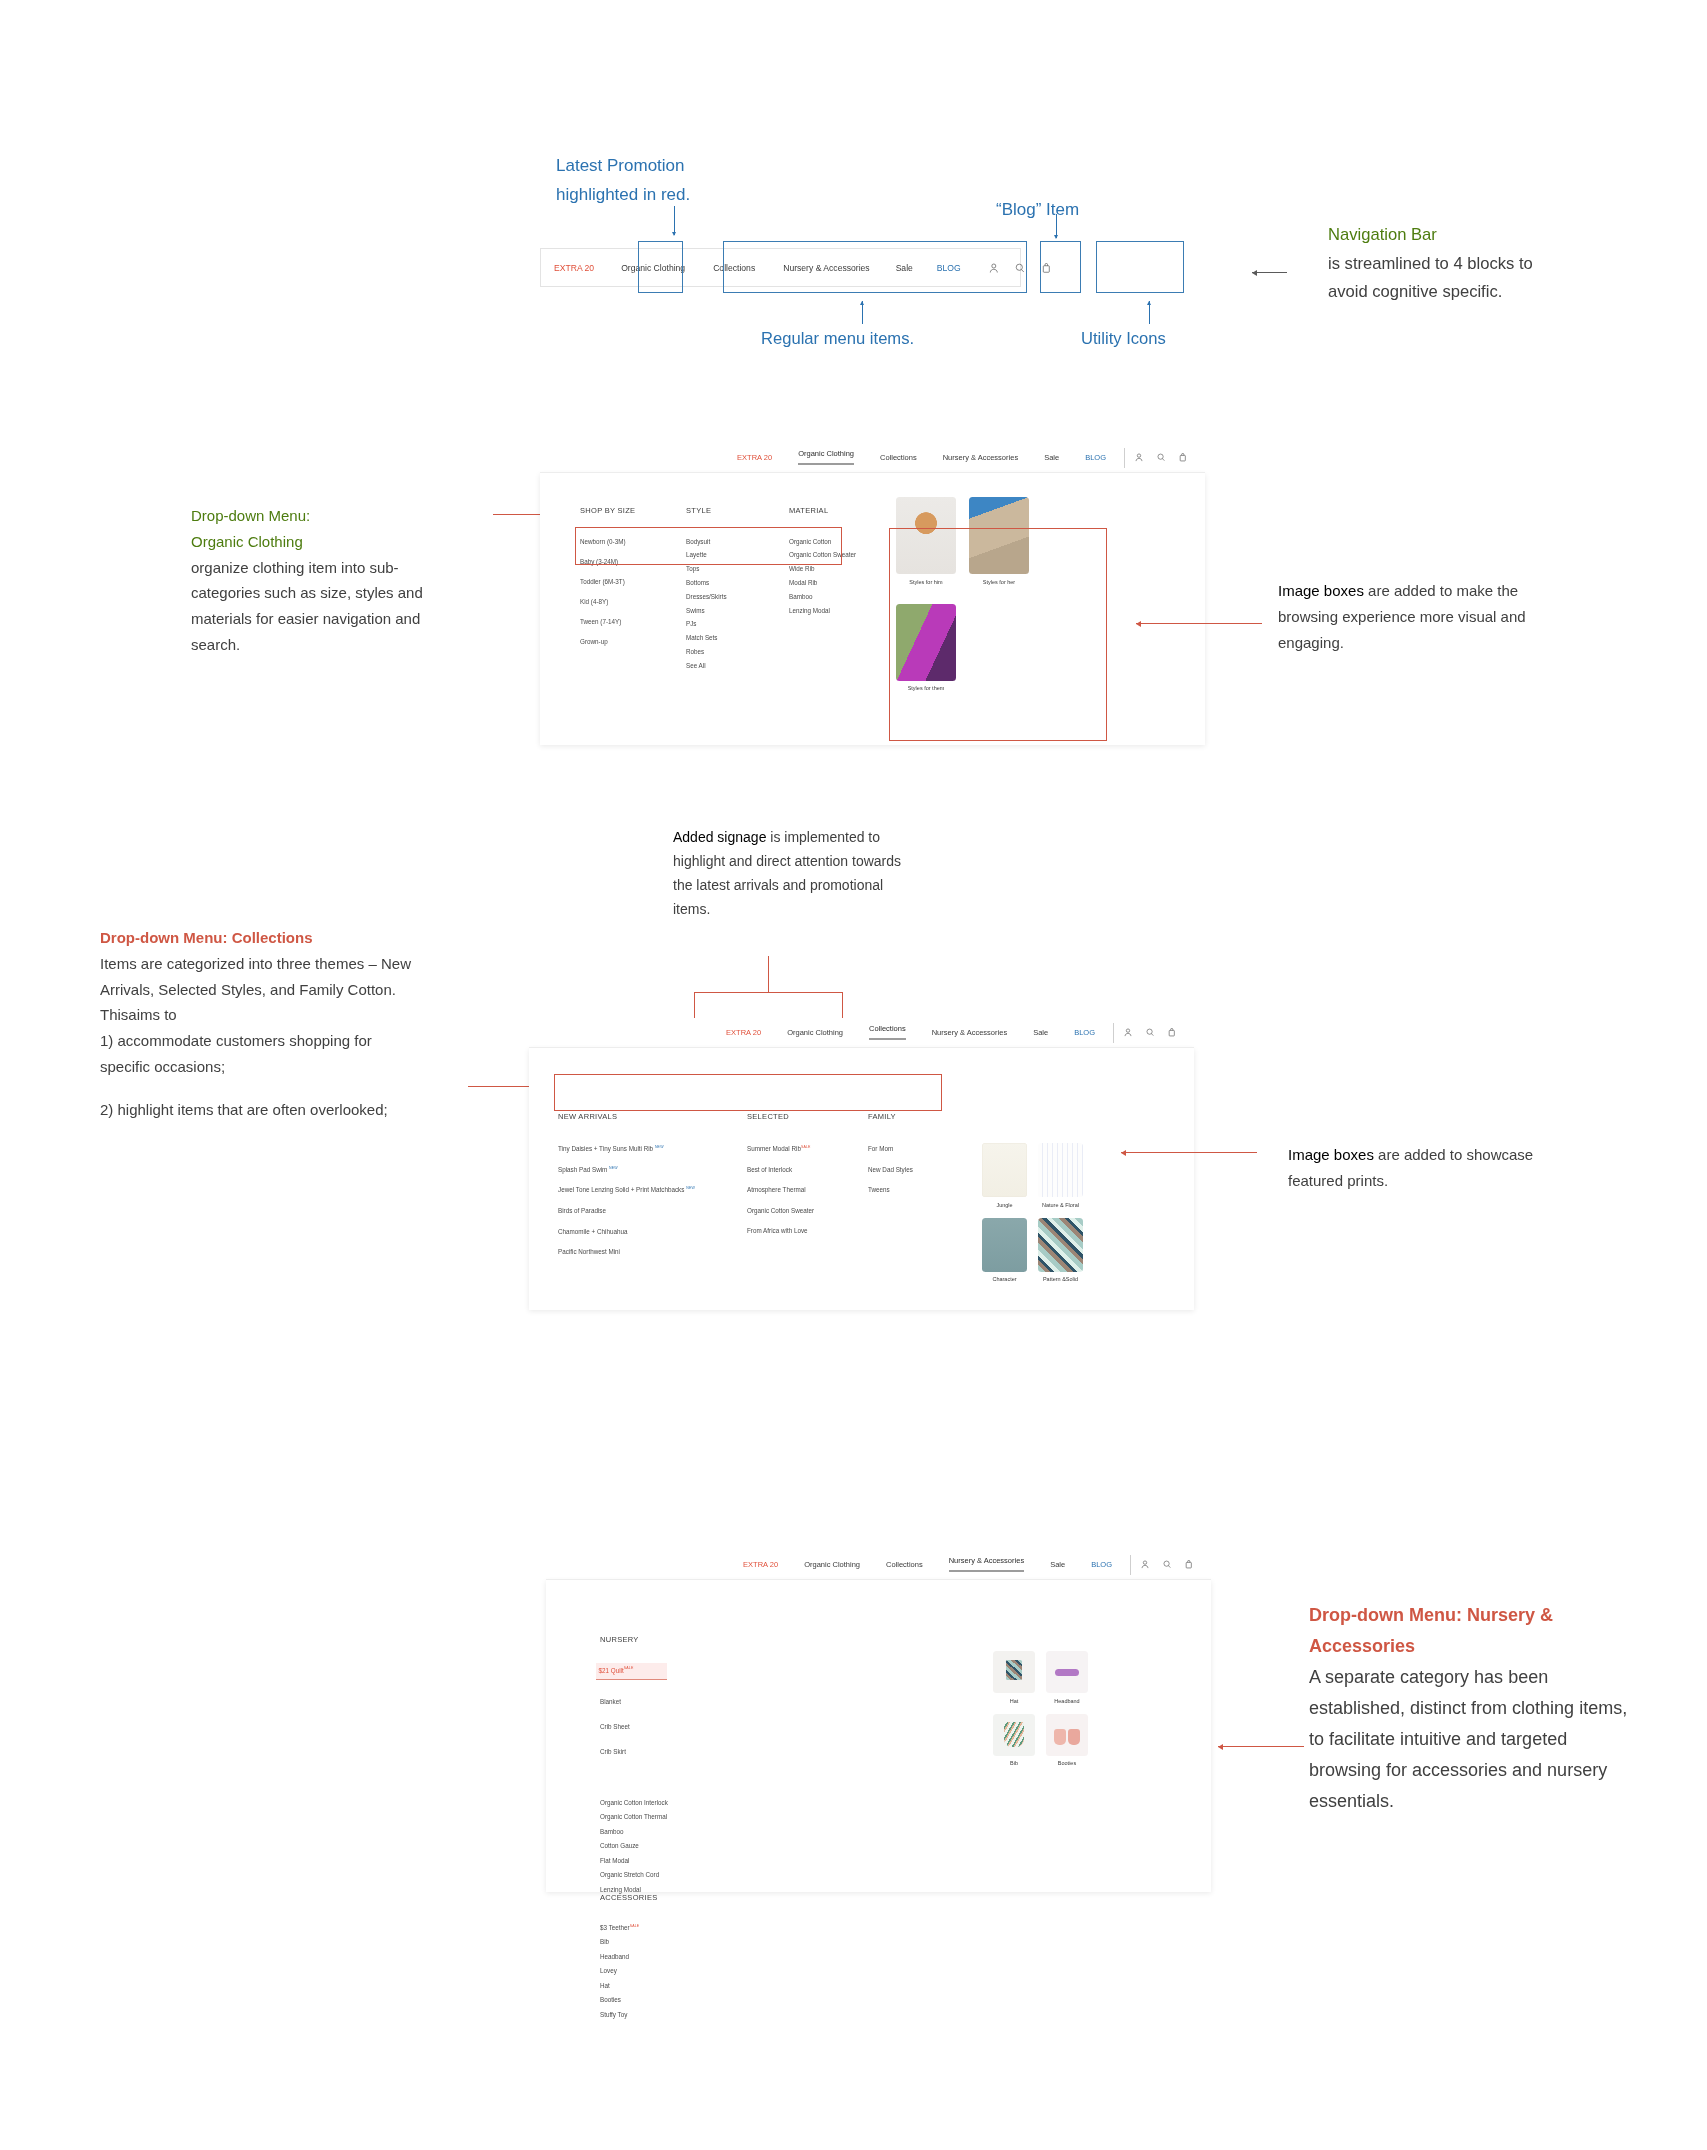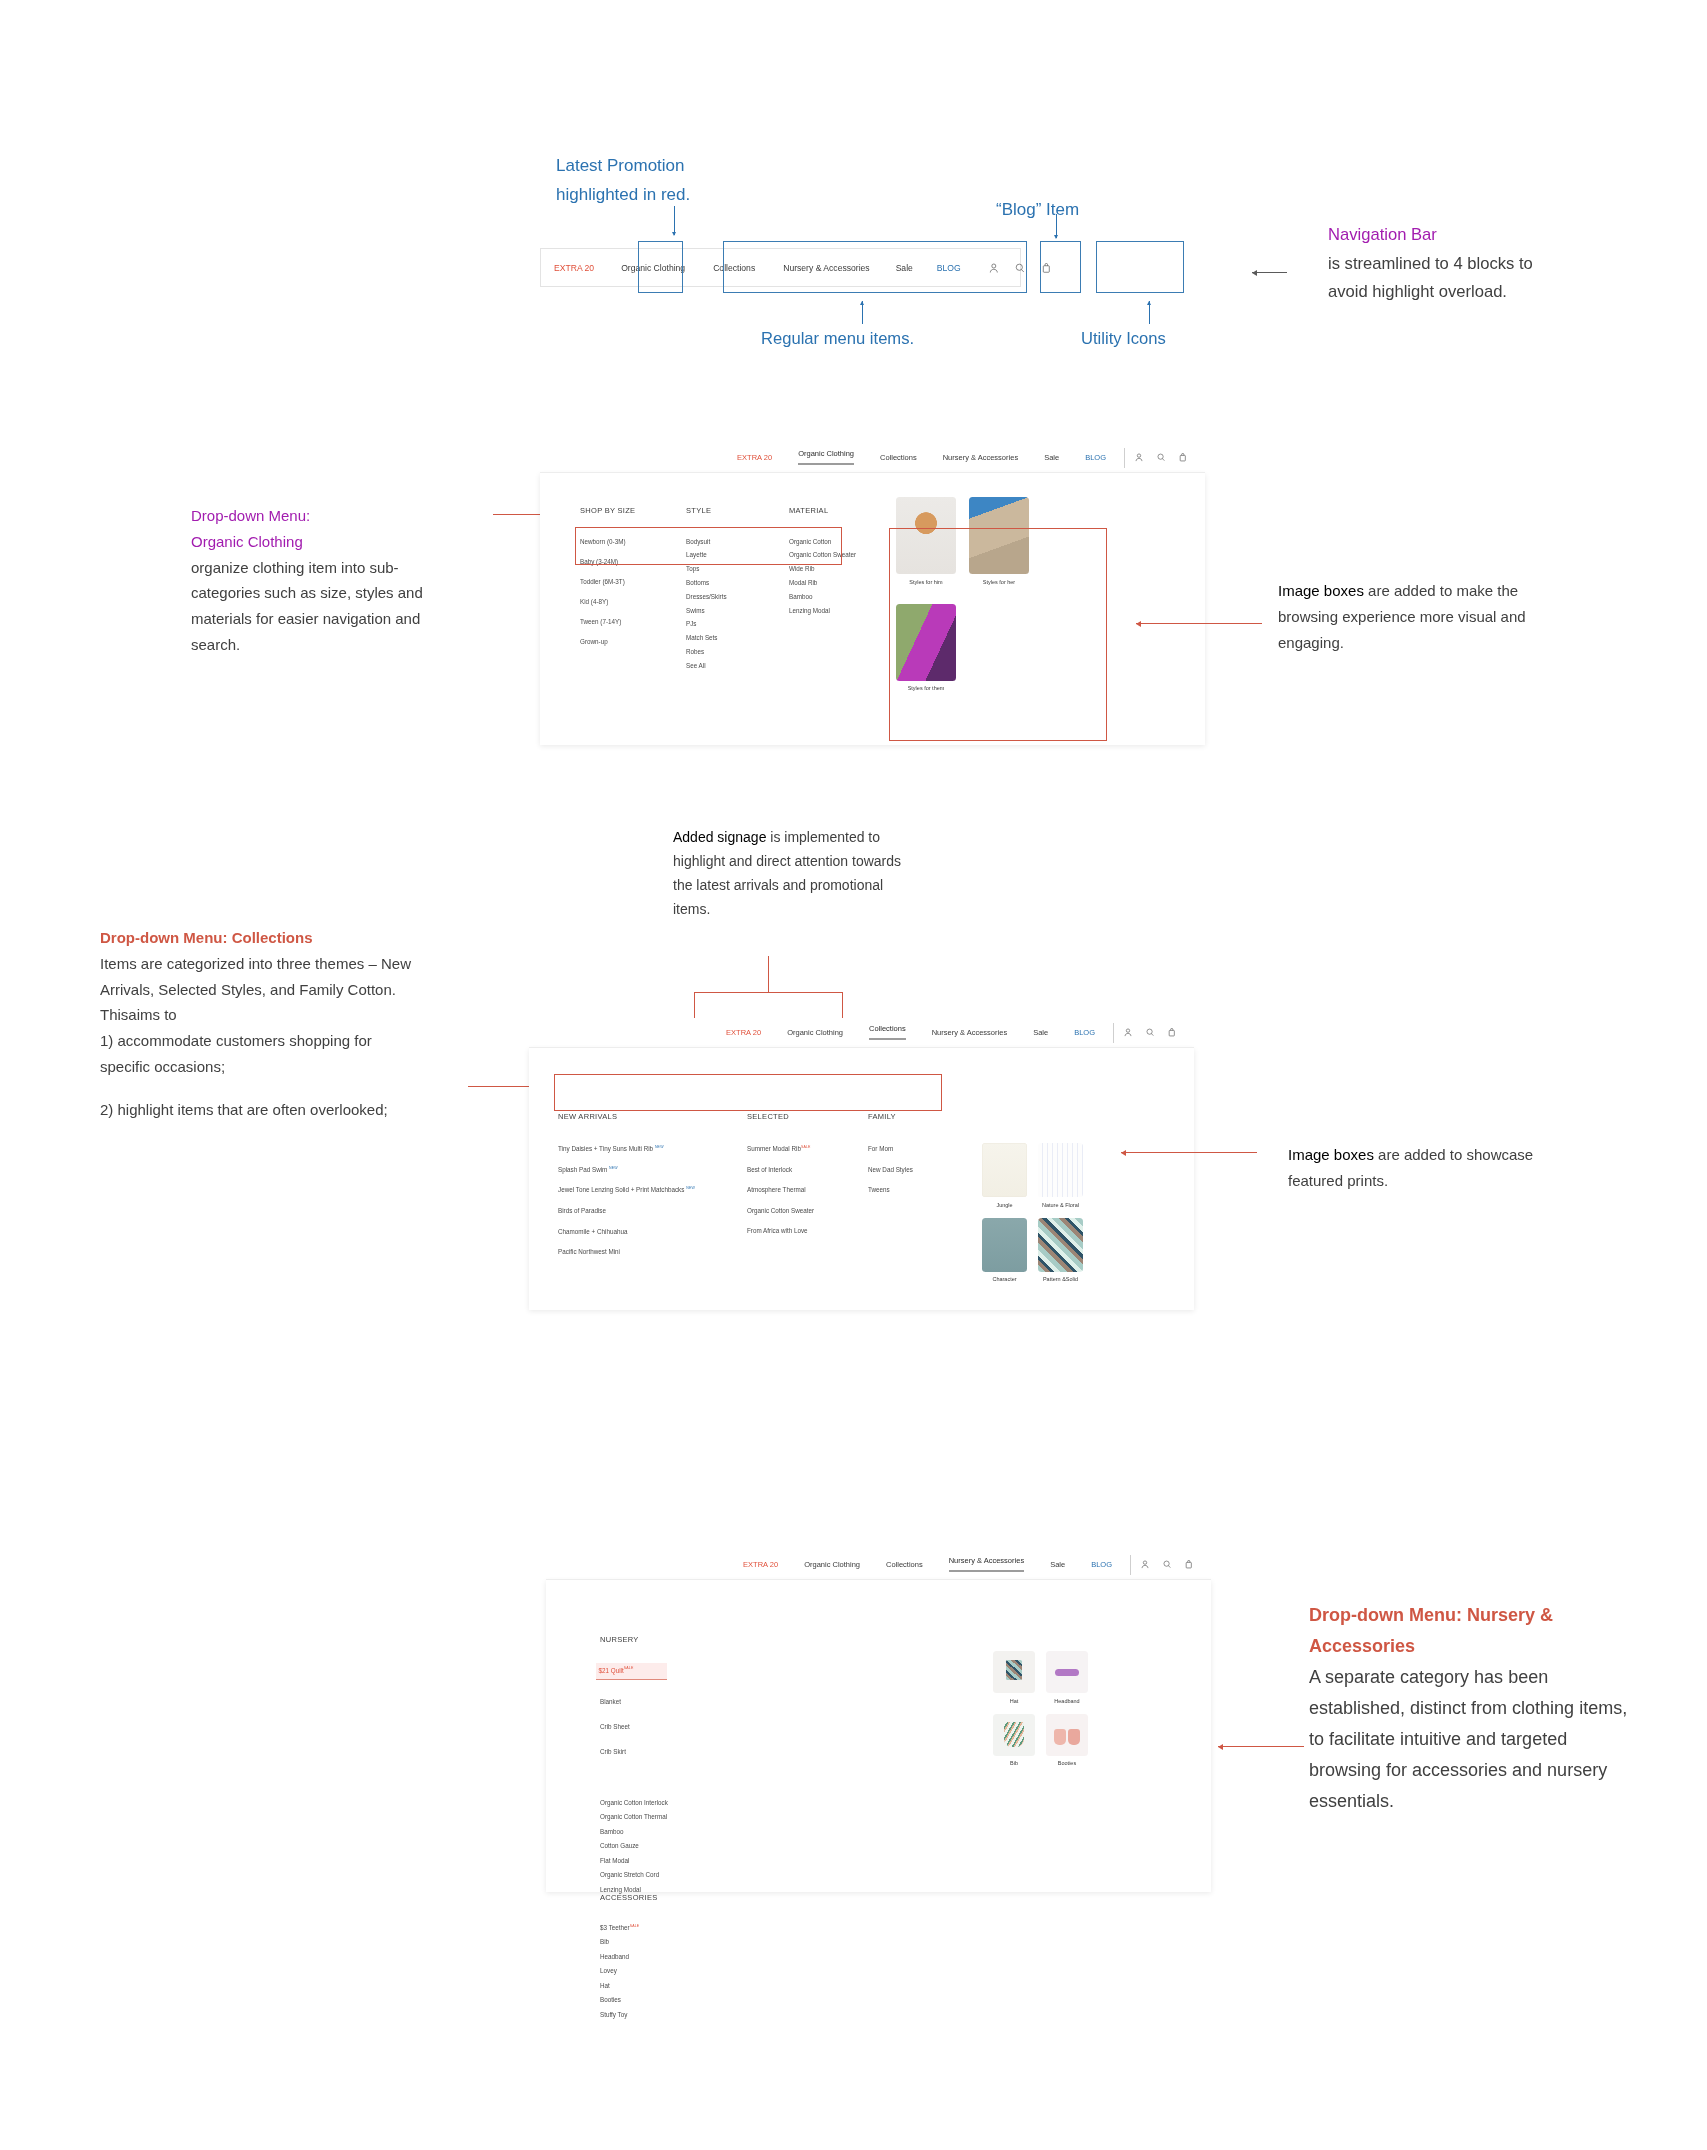--- a/index.html
+++ b/index.html
@@ -7,21 +7,21 @@
     width: 1708px; height: 2151px;
     background: #ffffff;
     font-family: "Liberation Sans", sans-serif;
     overflow: hidden;
   }
   .page { position: relative; width: 1708px; height: 2151px; }
 
   
   .anno { position: absolute; color: #404040; line-height: 1.72; }
   .anno-blue { color: #2b72b0; }
-  .anno-red  { color: #a21caf; }
+  .anno-red  { color: #4d7c0f; }
   .red-b { color: #cf5744; font-weight: 700; }
   .red-n { color: #000000; }
 
   
   .v-arrow { position: absolute; background: #2b72b0; width: 1px; }
   .v-arrow::after {
     content:''; position:absolute; left:-2px; bottom:-0.5px;
     border-left:2.5px solid transparent; border-right:2.5px solid transparent;
     border-top:4.5px solid #2b72b0;
   }
@@ -168,21 +168,21 @@
 
   <div class="v-arrow up" style="left:1149px; top:301px; height:23px;"></div>
   <div class="anno anno-blue" style="left:1081px; top:325px; font-size:16.6px;">
     <span>Utility Icons</span>
   </div>
 
   <div class="h-arrow-gray" style="left:1252px; top:272px; width:35px;"></div>
   <div class="anno" style="left:1328px; top:221px; width:322px; font-size:16.6px;">
     <div class="anno-red">Navigation Bar</div>
     <div>is streamlined to 4 blocks to</div>
-    <div>avoid highlight overload.</div>
+    <div>avoid cognitive specific.</div>
   </div>
 
   <div class="anno" style="left:191px; top:503px; width:262px; font-size:15px;">
     <div class="anno-red">Drop-down Menu:</div>
     <div class="anno-red">Organic Clothing</div>
     <div>organize clothing item into sub-categories such as size, styles and materials for easier navigation and search.</div>
   </div>
   <div class="h-arrow-right" style="left:493px; top:514px; width:93px;"></div>
 
   <div class="mock" style="left:540px; top:443px; width:665px; height:302px;">

